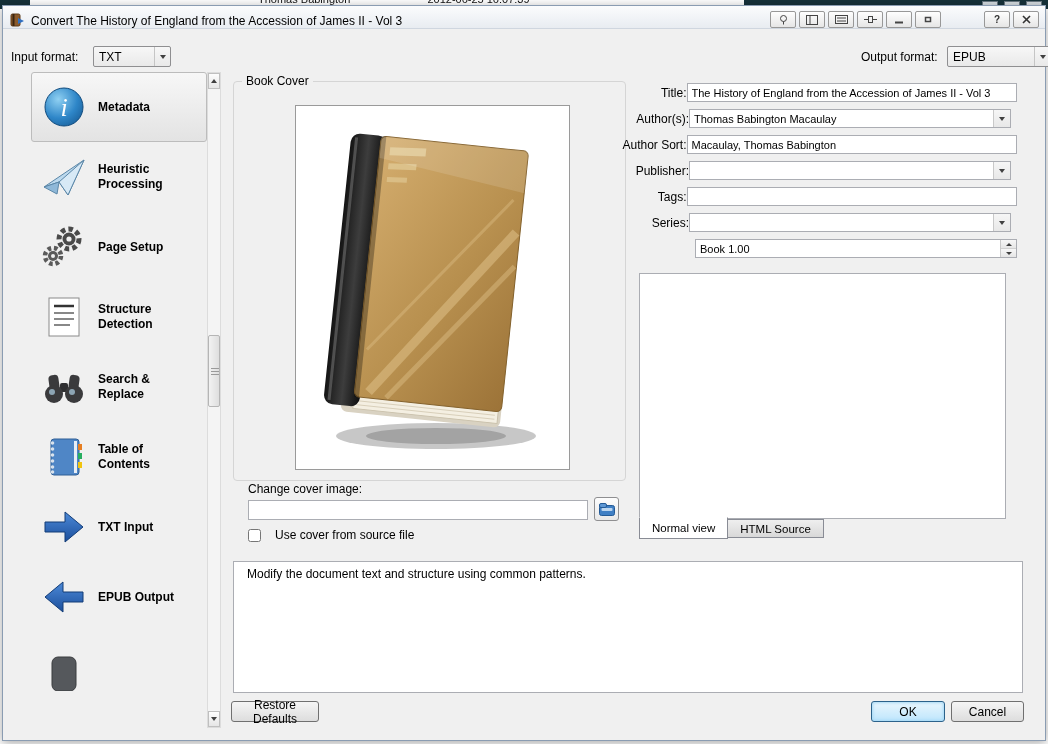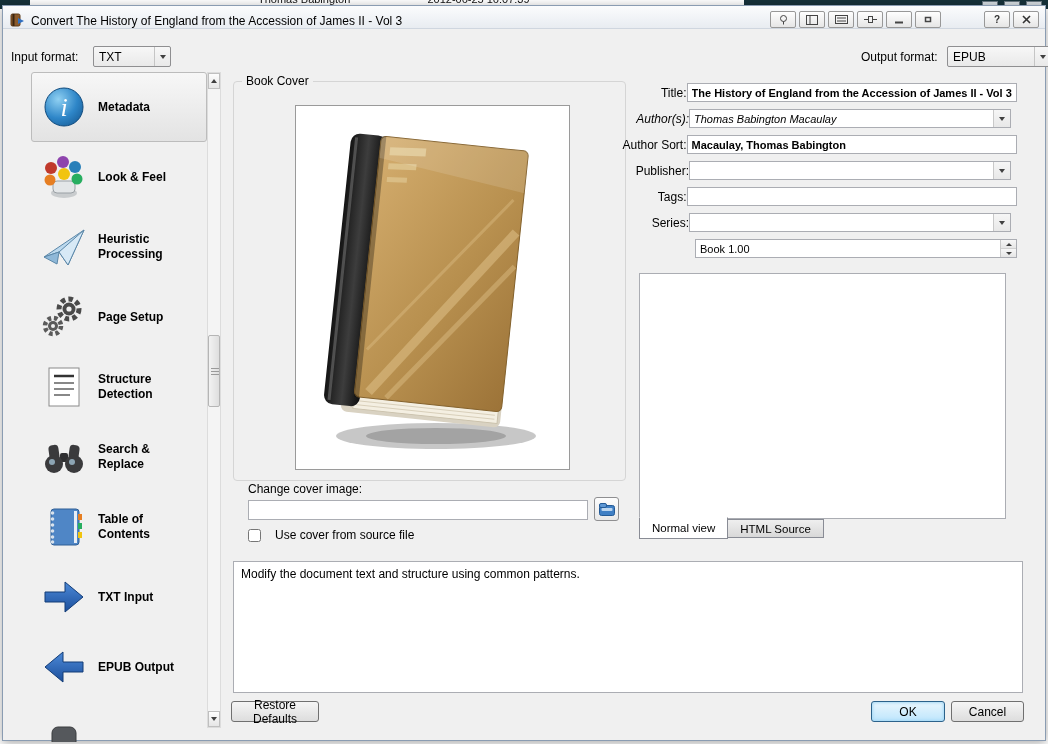--- a/index.html
+++ b/index.html
@@ -64,21 +64,21 @@
   .browse-btn { position:absolute; left:360px; top:415px; width:25px; height:24px;
     border:1px solid #8f8f91; border-radius:3px; background:linear-gradient(#fdfdfd,#e8e8e8);
     display:flex; align-items:center; justify-content:center; }
   .chk-row { position:absolute; left:14px; top:446px; display:flex; align-items:center; gap:14px; }
   .chk-row input { width:13px; height:13px; }
 
   
   .form-row { position:absolute; left:600px; width:414px; height:19px; display:flex; align-items:center; }
   .form-row .f-label { width:86px; text-align:right; font-size:12px; }
   .f-input { width:340px; height:19px; border:1px solid #abadb3; background:#fff; padding:0 4px;
-    font-size:11px; font-family:inherit;font-weight:bold; }
+    font-size:11px; font-family:inherit; }
   .f-combo { width:322px; height:19px; border:1px solid #abadb3; background:#fff;
     display:flex; align-items:center; }
   .f-combo .val { flex:1; padding-left:4px; font-size:11px; white-space:nowrap; overflow:hidden; }
   .f-combo .arrow-zone { width:17px; height:100%; display:flex; align-items:center; justify-content:center;
     background:linear-gradient(#f6f6f6,#e8e8e8); border-left:1px solid #c9c9c9; }
   .spinner { position:absolute; left:692px; top:233px; width:322px; height:19px;
     border:1px solid #abadb3; background:#fff; display:flex; align-items:center; }
   .spinner .val { flex:1; padding-left:4px; font-size:11px; }
   .spin-btns { width:16px; height:100%; display:flex; flex-direction:column; border-left:1px solid #c9c9c9; }
   .spin-btns div { flex:1; display:flex; align-items:center; justify-content:center;
@@ -89,21 +89,21 @@
 
   .comments-box { position:absolute; left:636px; top:267px; width:367px; height:246px;
     background:#fff; border:1px solid #abadb3; }
   .tabs { position:absolute; left:636px; top:512px; height:21px; display:flex; }
   .tab { padding:3px 12px 4px; font-size:11.5px; border:1px solid #898c95; }
   .tab.active { background:#fff; border-top-color:#fff; margin-top:-1px; padding-top:4px; z-index:2; }
   .tab.inactive { background:linear-gradient(#efefef,#d8d8d8); margin-left:-1px; height:19px; margin-top:1px; }
 
   
   .bottom-panel { position:absolute; left:230px; top:555px; width:790px; height:132px;
-    background:#fff; border:1px solid #abadb3; padding:5px 7px; font-size:12px; }
+    background:#fff; border:1px solid #abadb3; padding:5px 13px; font-size:12px; }
   .btn { position:absolute; height:21px; border:1px solid #707070; border-radius:3px;
     background:linear-gradient(#f5f5f5,#dddddd); font-size:12px; display:flex;
     align-items:center; justify-content:center; font-family:inherit; }
   .btn.restore { left:228px; top:695px; width:88px; }
   .btn.ok { left:868px; top:695px; width:74px; border-color:#2c628b;
     background:linear-gradient(#eaf6fd,#bee6fd); box-shadow:inset 0 0 3px 1px #a7d9f5; }
   .btn.cancel { left:948px; top:695px; width:73px; }
 </style>
 </head>
 <body>
@@ -205,33 +205,20 @@
               <stop offset="0.55" stop-color="#2e86c8"></stop>
               <stop offset="1" stop-color="#15568f"></stop>
         </radialGradient>
           </defs>
         <circle cx="24" cy="24" r="19" fill="url(#g-info)" stroke="#0f4a7d"></circle>
         <text x="24" y="33" text-anchor="middle" font-family="Liberation Serif, serif" font-style="italic" font-size="26" fill="#fff">i</text>
       </svg>
       <span class="side-label">Metadata</span>
     </div>
 
-    <div class="side-item">
-      <svg class="side-icon" viewBox="0 0 48 48">
-        <ellipse cx="24" cy="40" rx="13" ry="5" fill="#c9ccce"></ellipse>
-        <rect x="13" y="28" width="22" height="12" rx="4" fill="#e3e6e8" stroke="#9aa0a5"></rect>
-        <circle cx="11" cy="15" r="6" fill="#c0392b"></circle>
-        <circle cx="23" cy="9" r="6" fill="#8e44ad"></circle>
-        <circle cx="35" cy="14" r="6" fill="#2980b9"></circle>
-        <circle cx="10" cy="27" r="5.5" fill="#e67e22"></circle>
-        <circle cx="37" cy="26" r="5.5" fill="#27ae60"></circle>
-        <circle cx="24" cy="21" r="6" fill="#f1c40f"></circle>
-      </svg>
-      <span class="side-label">Look &amp; Feel</span>
-    </div>
 
     <div class="side-item">
       <svg class="side-icon" viewBox="0 0 48 48">
         <polygon points="4,34 44,7 28,42 19,29" fill="#bcd9ee" stroke="#5b87a8"></polygon>
         <polygon points="4,34 19,29 17,41" fill="#8fb8d8" stroke="#5b87a8"></polygon>
         <polygon points="19,29 44,7 28,42" fill="#d7e9f6" stroke="#5b87a8"></polygon>
       </svg>
       <span class="side-label">Heuristic Processing</span>
     </div>
 
@@ -384,21 +371,21 @@
     <div class="chk-row">
       <input type="checkbox" style="">
       <span>Use cover from source file</span>
     </div>
   </div>
 
   <div class="form-row" style="top:77px;">
     <span class="f-label">Title:</span>
     <input class="f-input" type="text" value="The History of England from the Accession of James II - Vol 3" style="">
   </div>
-  <div class="form-row" style="top:103px;font-style:italic;">
+  <div class="form-row" style="top:103px;">
     <span class="f-label">Author(s):</span>
     <div class="f-combo">
       <span class="val">Thomas Babington Macaulay</span>
       <span class="arrow-zone">
           <span class="arr-down"></span>
         </span>
     </div>
   </div>
   <div class="form-row" style="top:129px;">
     <span class="f-label">Author Sort:</span>

